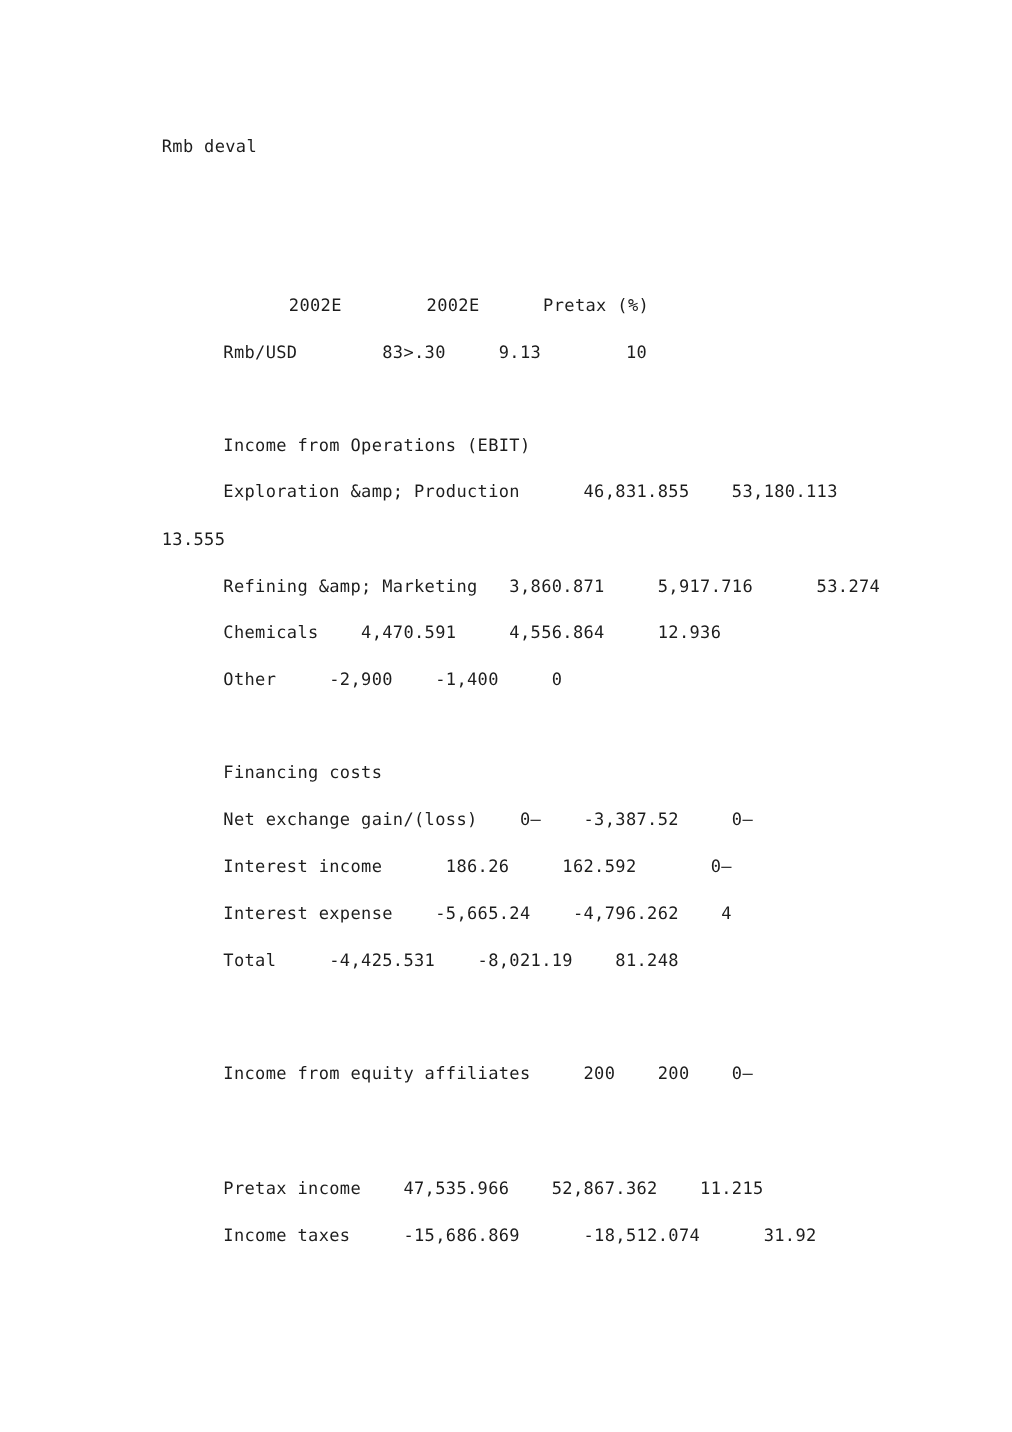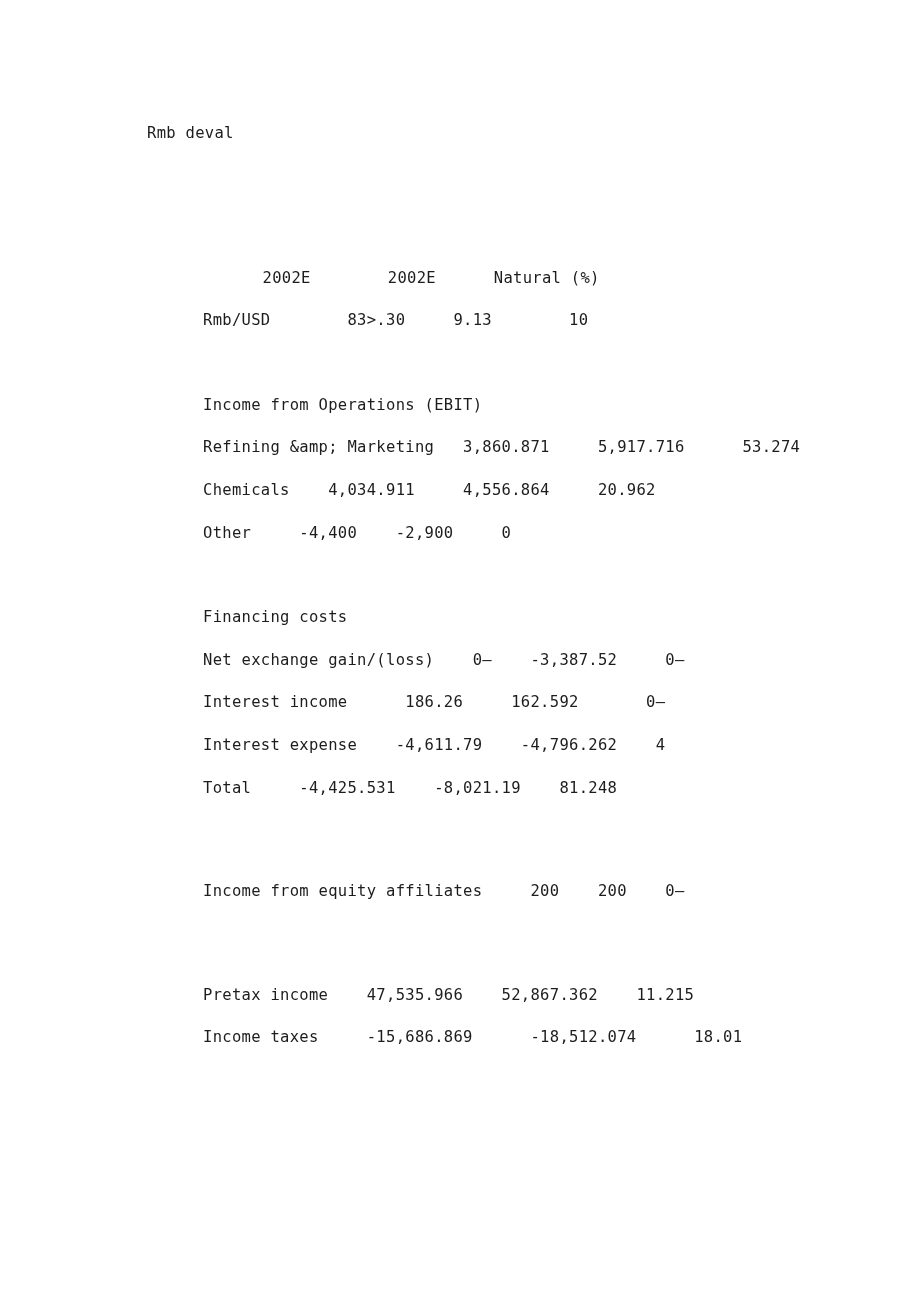--- a/index.html
+++ b/index.html
@@ -53,44 +53,46 @@
 <body>
 
 <div class="page">
   <div class="doc-body">
 
     <div class="line flush">Rmb deval</div>
 
     <div class="spacer-lg"></div>
     <div class="spacer-md"></div>
 
-    <div class="line flush">            2002E        2002E      Natural (%)</div>
+    <div class="line flush">            2002E        2002E      Pretax (%)</div>
 
     <div class="line indent">Rmb/USD        83&gt;.30     9.13        10</div>
 
     <div class="spacer-md"></div>
 
     <div class="line indent">Income from Operations (EBIT)</div>
+    <div class="line indent">Exploration &amp;amp; Production      46,831.855    53,180.113</div>
+    <div class="line flush">13.555</div>
     <div class="line indent">Refining &amp;amp; Marketing   3,860.871     5,917.716      53.274</div>
-    <div class="line indent">Chemicals    4,034.911     4,556.864     20.962</div>
-    <div class="line indent">Other     -4,400    -2,900     0</div>
+    <div class="line indent">Chemicals    4,470.591     4,556.864     12.936</div>
+    <div class="line indent">Other     -2,900    -1,400     0</div>
 
     <div class="spacer-md"></div>
 
     <div class="line indent">Financing costs</div>
     <div class="line indent">Net exchange gain/(loss)    0—    -3,387.52     0—</div>
     <div class="line indent">Interest income      186.26     162.592       0—</div>
-    <div class="line indent">Interest expense    -4,611.79    -4,796.262    4</div>
+    <div class="line indent">Interest expense    -5,665.24    -4,796.262    4</div>
     <div class="line indent">Total     -4,425.531    -8,021.19    81.248</div>
 
     <div class="spacer-md"></div>
     <div class="spacer-sm"></div>
 
     <div class="line indent">Income from equity affiliates     200    200    0—</div>
 
     <div class="spacer-md"></div>
     <div class="spacer-sm"></div>
 
     <div class="line indent">Pretax income    47,535.966    52,867.362    11.215</div>
-    <div class="line indent">Income taxes     -15,686.869      -18,512.074      18.01</div>
+    <div class="line indent">Income taxes     -15,686.869      -18,512.074      31.92</div>
 
   </div>
 </div>
 
 </body></html>

